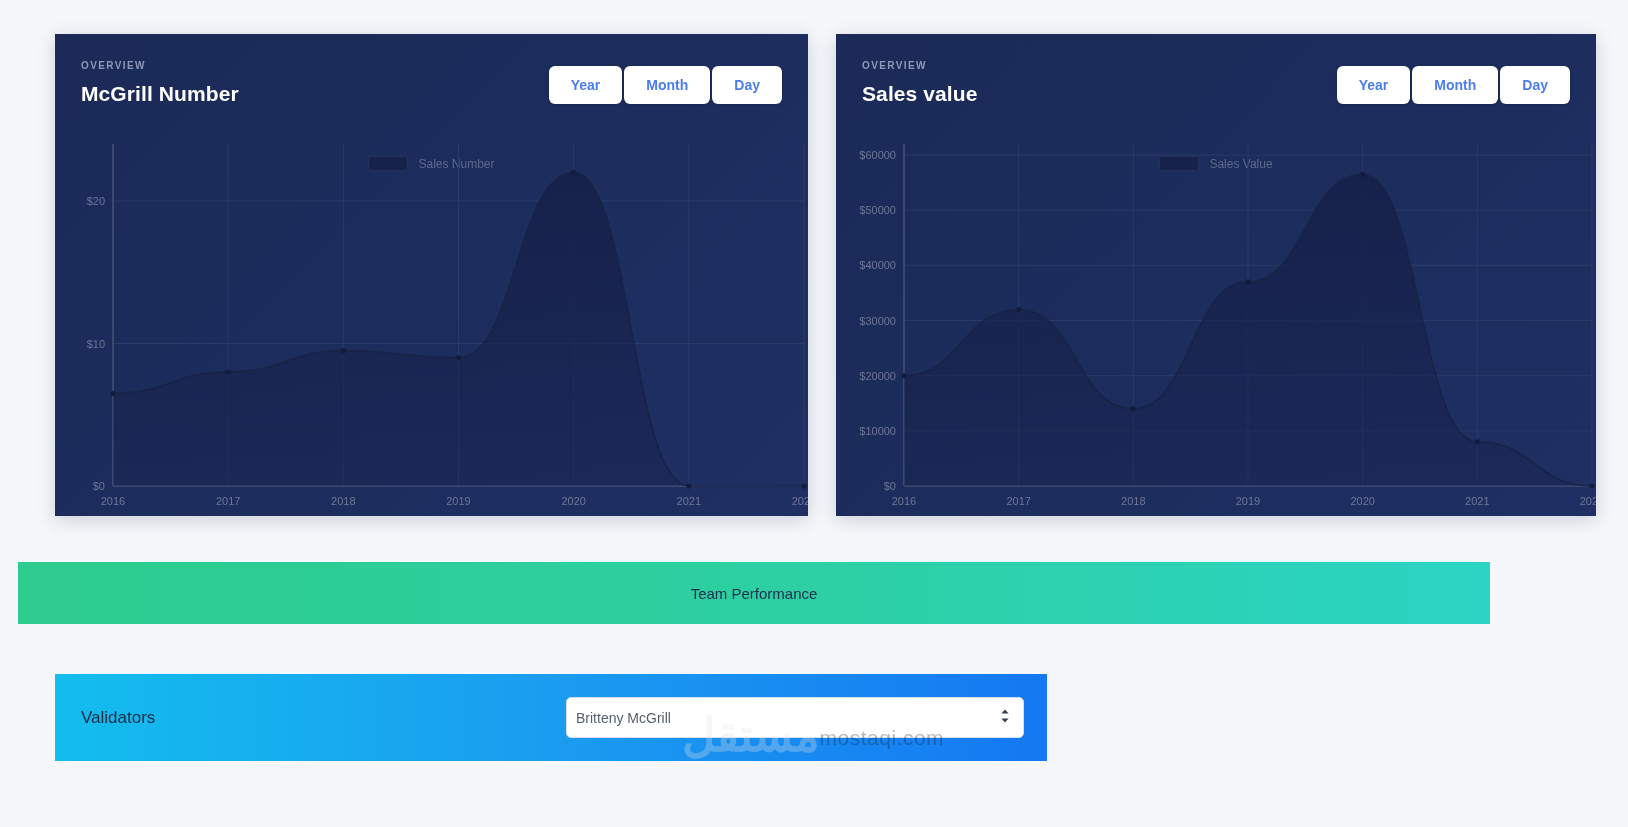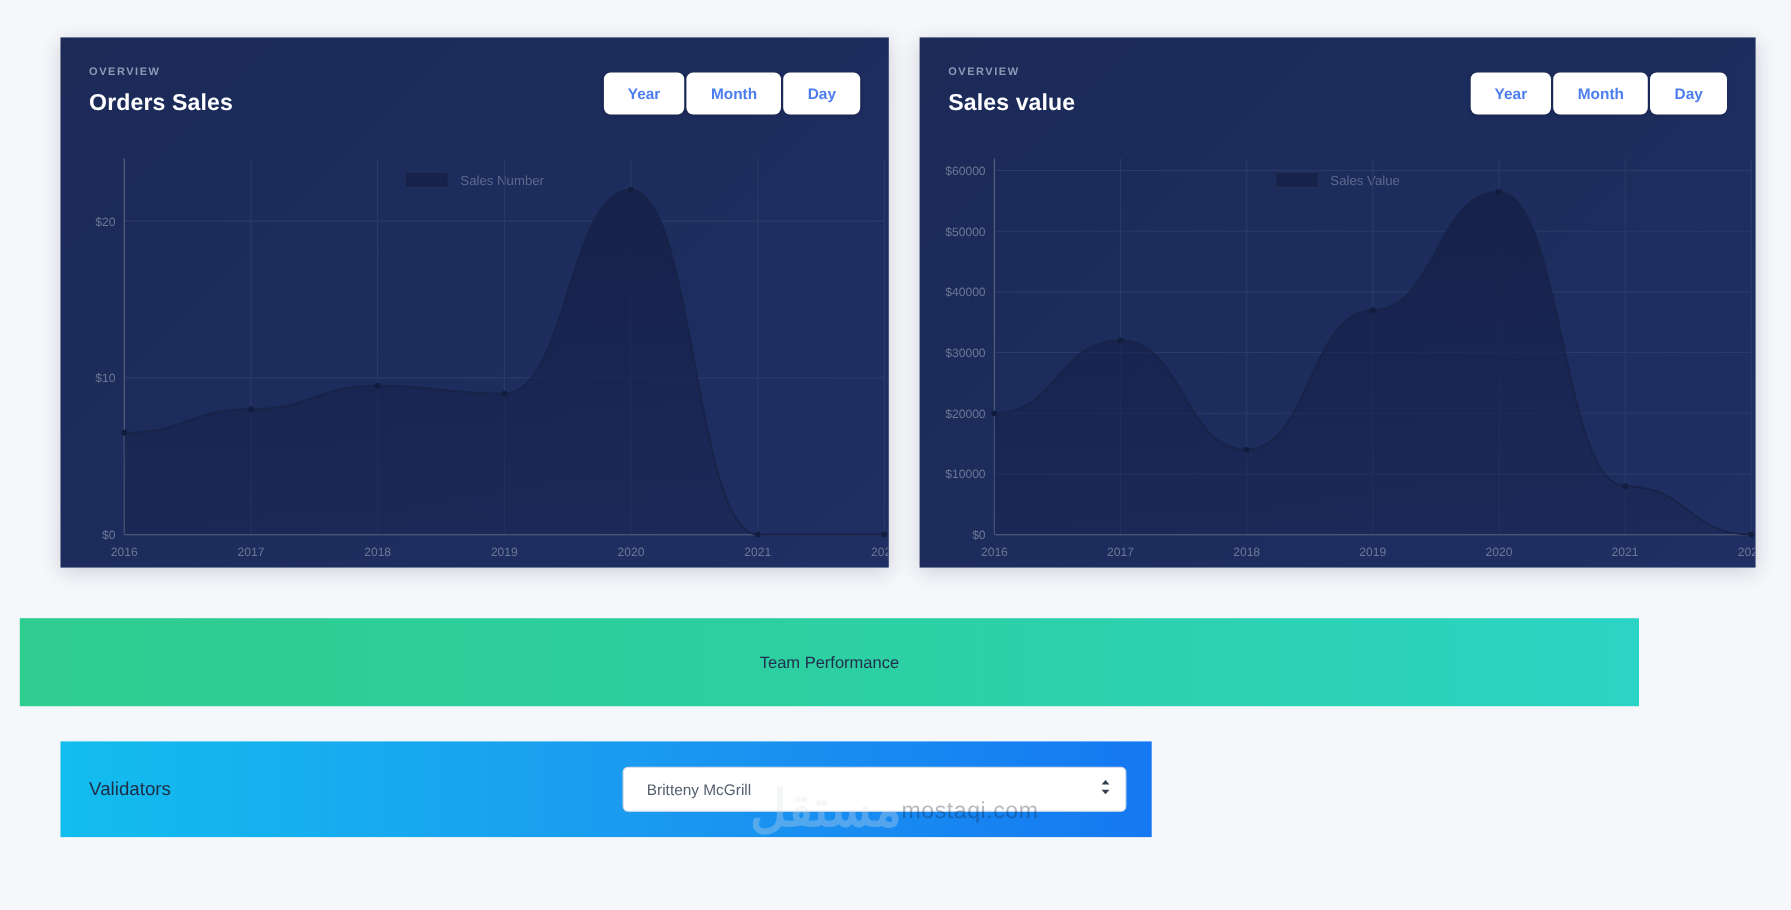--- a/index.html
+++ b/index.html
@@ -63,21 +63,21 @@
   .axis-text.y { text-anchor: end; }
   .axis-text.x { text-anchor: middle; }
   .gridline { stroke: #2b3a68; stroke-width: 1; }
   .axisline { stroke: #55607e; stroke-width: 1; }
   .series-line { fill: none; stroke: #172347; stroke-width: 1.6; }
   .series-dot  { fill: #121c3c; }
 
   
   .team-banner {
     position: absolute; left: 18px; top: 562px;
-    width: 1472px; height: 80px;
+    width: 1472px; height: 62px;
     background: linear-gradient(90deg, #2ecc8f 0%, #2dd0a4 55%, #2bd4c4 100%);
     display: flex; align-items: center; justify-content: center;
   }
   .team-banner .label { font-size: 15px; color: #22304f; }
 
   
   .validators {
     position: absolute; left: 55px; top: 674px;
     width: 992px; height: 87px;
     background: linear-gradient(90deg, #13bdee 0%, #1a9bf0 52%, #1578f2 100%);
@@ -85,21 +85,21 @@
   }
   .validators .label {
     font-size: 17px; color: #1d2b45; margin-left: 26px; white-space: nowrap;
   }
   .select-box {
     position: absolute; left: 511px; top: 23px;
     width: 458px; height: 41px;
     background: #ffffff; border: 1px solid #d8dde6; border-radius: 5px;
     display: flex; align-items: center; cursor: pointer;
   }
-  .select-value { font-size: 14px; color: #55606f; margin-left: 21px; }
+  .select-value { font-size: 14px; color: #55606f; margin-left: 9px; }
   .select-caret { position: absolute; right: 13px; top: 50%; transform: translateY(-50%); }
 
   
   .watermark {
     position: absolute; left: 668px; top: 680px;
     width: 290px; height: 110px; pointer-events: none;
     display: flex; flex-direction: row; align-items: center; justify-content: center;
     opacity: .30;
   }
   .wm-ar { font-size: 46px; color: #dfe3e9; font-weight: 700; line-height: 1; }
@@ -108,21 +108,21 @@
 </head>
 <body>
 
 <div class="page">
 
   <div class="cards-row">
 
     <div class="chart-card left">
       <div class="card-head">
         <div class="eyebrow">OVERVIEW</div>
-        <div class="card-title">Orders Sales</div>
+        <div class="card-title">McGrill Number</div>
         <div class="range-btns">
           <button class="range-btn">Year</button>
           <button class="range-btn">Month</button>
           <button class="range-btn">Day</button>
         </div>
       </div>
       <div class="plot-wrap">
         <div class="legend">
           <span class="legend-swatch"></span>
           <span class="legend-label">Sales Number</span>

